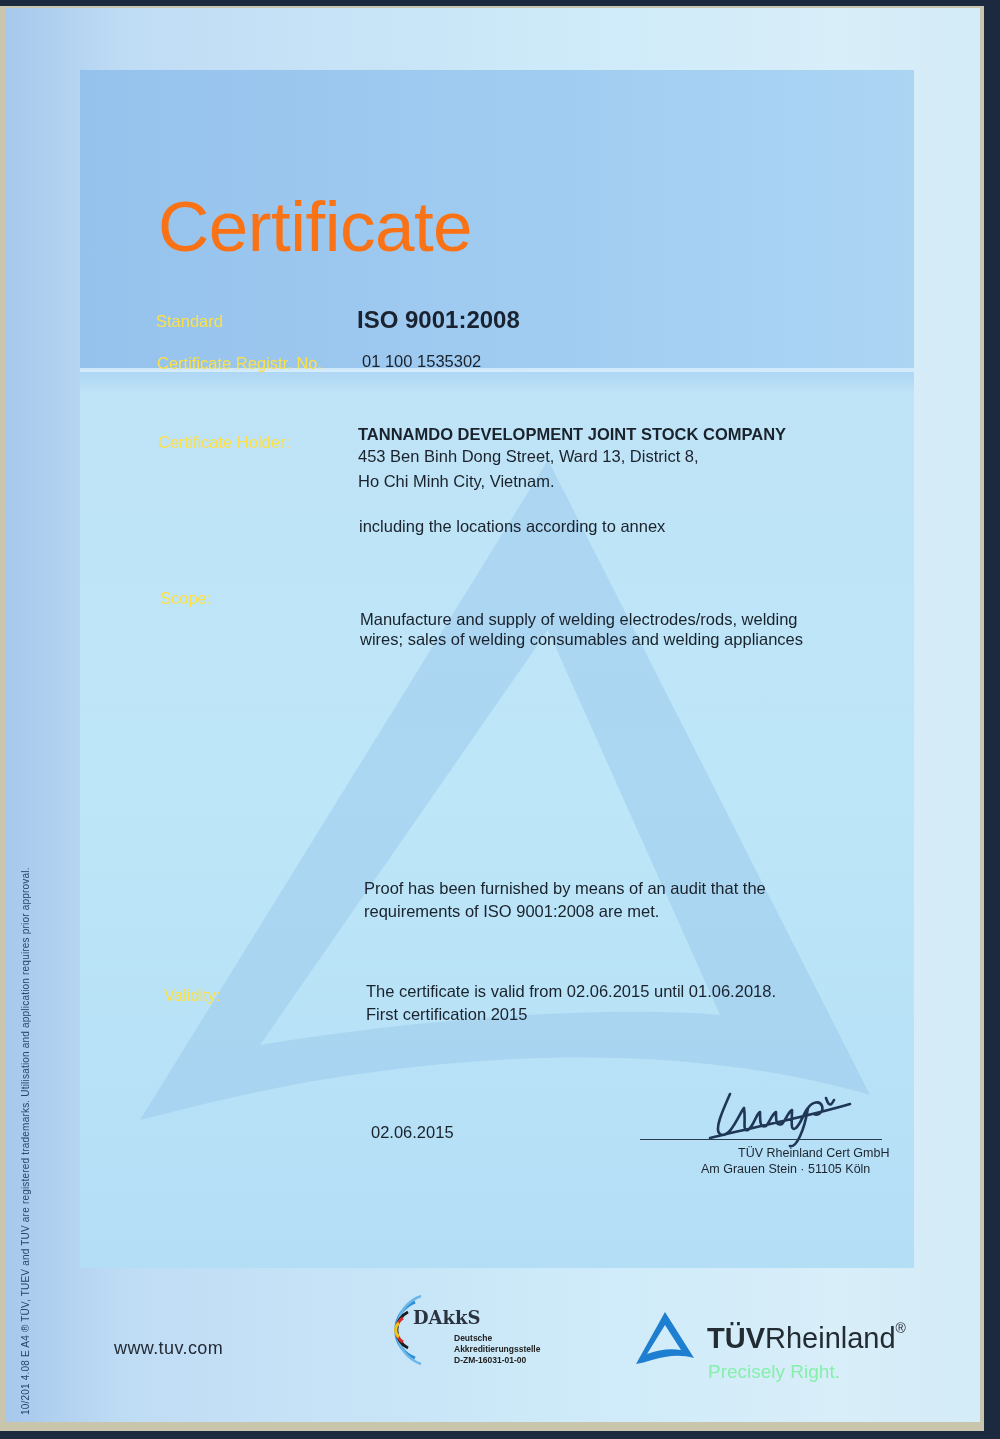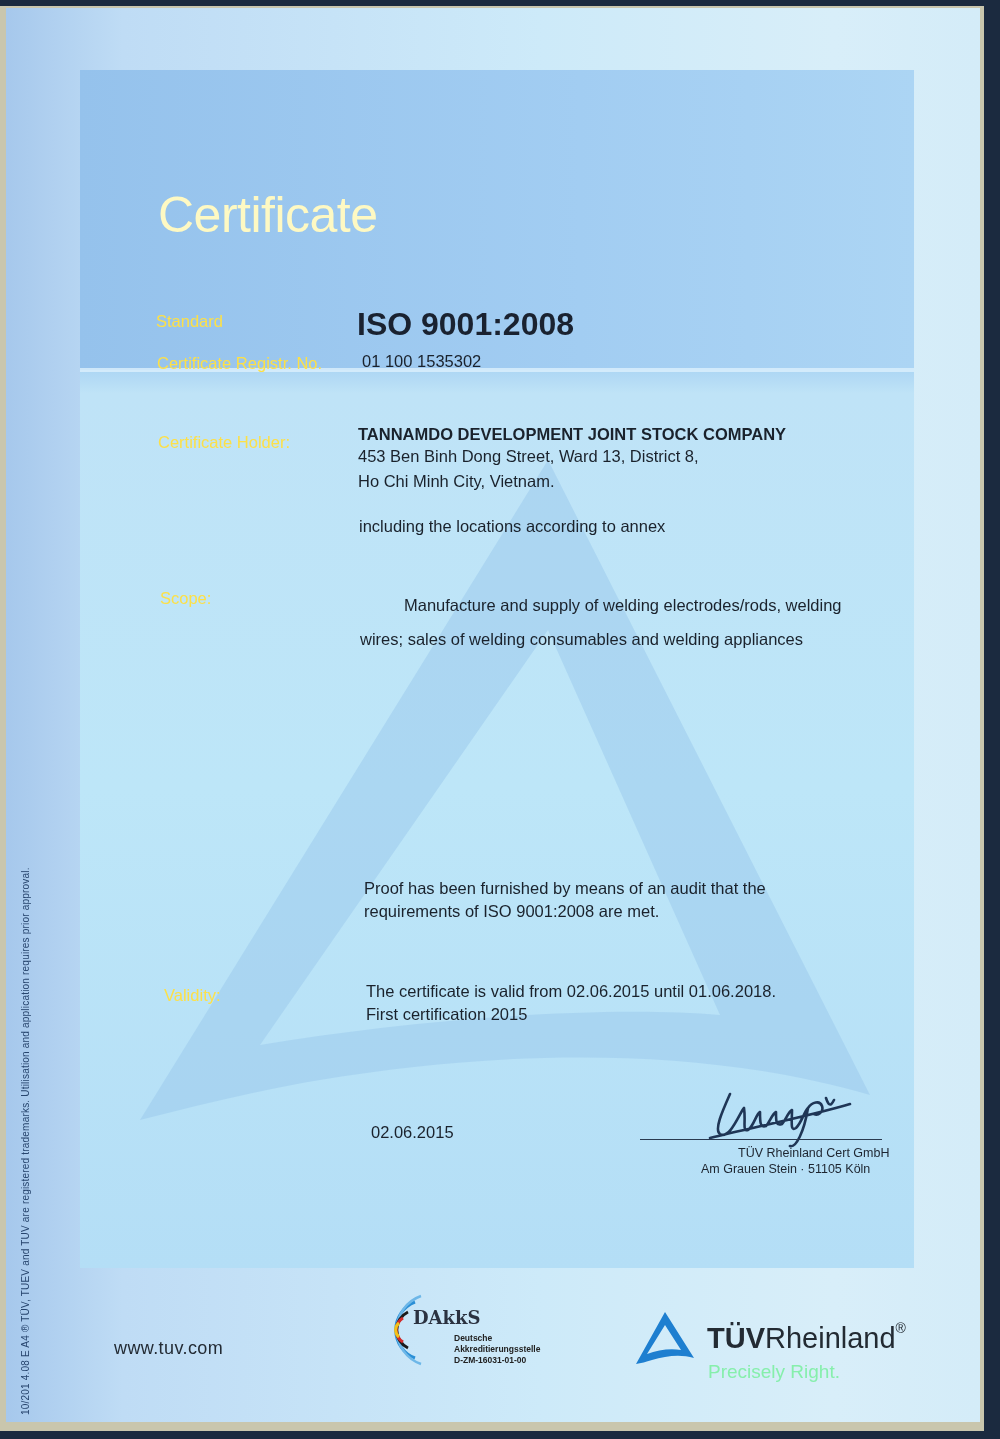--- a/index.html
+++ b/index.html
@@ -7,25 +7,25 @@
     .frame { position:absolute; left:0; top:6px; width:984px; height:1425px; background:#c9c6ad; }
     .paper { position:absolute; left:6px; top:8px; width:974px; height:1414px;
       background: linear-gradient(90deg, #a6c8ec 0%, #bfdcf5 12%, #cdeaf9 55%, #d8eef9 85%, #d4ecf8 100%); }
     .panel { position:absolute; left:80px; top:70px; width:834px; height:1198px;
       background: linear-gradient(180deg, #9cc7ee 0%, #a3cff2 24%, #bfe3f7 27%, #bde6f8 60%, #b4def6 100%); overflow:hidden; }
     .panel-top { position:absolute; left:0; top:0; width:834px; height:300px;
       background: linear-gradient(90deg, #95c2ec 0%, #a2cdf2 60%, #acd5f4 100%); }
     .panel-divider { position:absolute; left:0; top:298px; width:834px; height:4px; background:rgba(220,240,252,0.8); }
     .watermark { position:absolute; left:0; top:0; width:834px; height:1198px; }
     .t { position:absolute; color:#1d2530; white-space:nowrap; }
-    .title { left:158px; top:186px; font-size:50px; letter-spacing:-0.5px; color:#fef9c3;text-align:center; }
+    .title { left:158px; top:186px; font-size:71px; letter-spacing:-0.5px; color:#f97316;text-align:center; }
     .lbl { font-size:16.5px; color:#fde047; }
     .val { font-size:16.5px; color:#1a222c; }
     .bold { font-weight:bold; }
-    .iso { left:357px; top:306px; font-size:32px; font-weight:bold; color:#1a2230; }
+    .iso { left:357px; top:306px; font-size:24px; font-weight:bold; color:#1a2230; }
     .sig-line { position:absolute; left:640px; top:1139px; width:242px; height:1px; background:#2a3a50; }
     .sidebar-text { position:absolute; left:20px; top:1415px; transform-origin:0 0; transform:rotate(-90deg); font-size:10px; color:#27456e; white-space:nowrap; letter-spacing:0.2px; }
     .logo-text { position:absolute; white-space:nowrap; }
   </style>
 </head>
 <body>
 
 <div class="frame"></div>
 <div class="paper"></div>
 
@@ -48,21 +48,21 @@
 <div class="t lbl" style="left:157px;top:354px;">Certificate Registr. No.</div>
 <div class="t val" style="left:362px;top:352px;">01 100 1535302</div>
 
 <div class="t lbl" style="left:158px;top:433px;">Certificate Holder:</div>
 <div class="t val bold" style="left:358px;top:425px;">TANNAMDO DEVELOPMENT JOINT STOCK COMPANY</div>
 <div class="t val" style="left:358px;top:447px;">453 Ben Binh Dong Street, Ward 13, District 8,</div>
 <div class="t val" style="left:358px;top:472px;">Ho Chi Minh City, Vietnam.</div>
 <div class="t val" style="left:359px;top:517px;">including the locations according to annex</div>
 
 <div class="t lbl" style="left:160px;top:589px;">Scope:</div>
-<div class="t val" style="left:360px;top:596px;margin-left:44px;">Manufacture and supply of welding electrodes/rods, welding</div>
+<div class="t val" style="left:360px;top:610px;">Manufacture and supply of welding electrodes/rods, welding</div>
 <div class="t val" style="left:360px;top:630px;">wires; sales of welding consumables and welding appliances</div>
 
 <div class="t val" style="left:364px;top:879px;">Proof has been furnished by means of an audit that the</div>
 <div class="t val" style="left:364px;top:902px;">requirements of ISO 9001:2008 are met.</div>
 
 <div class="t lbl" style="left:164px;top:986px;">Validity:</div>
 <div class="t val" style="left:366px;top:982px;">The certificate is valid from 02.06.2015 until 01.06.2018.</div>
 <div class="t val" style="left:366px;top:1005px;">First certification 2015</div>
 
 <div class="t val" style="left:371px;top:1123px;">02.06.2015</div>

